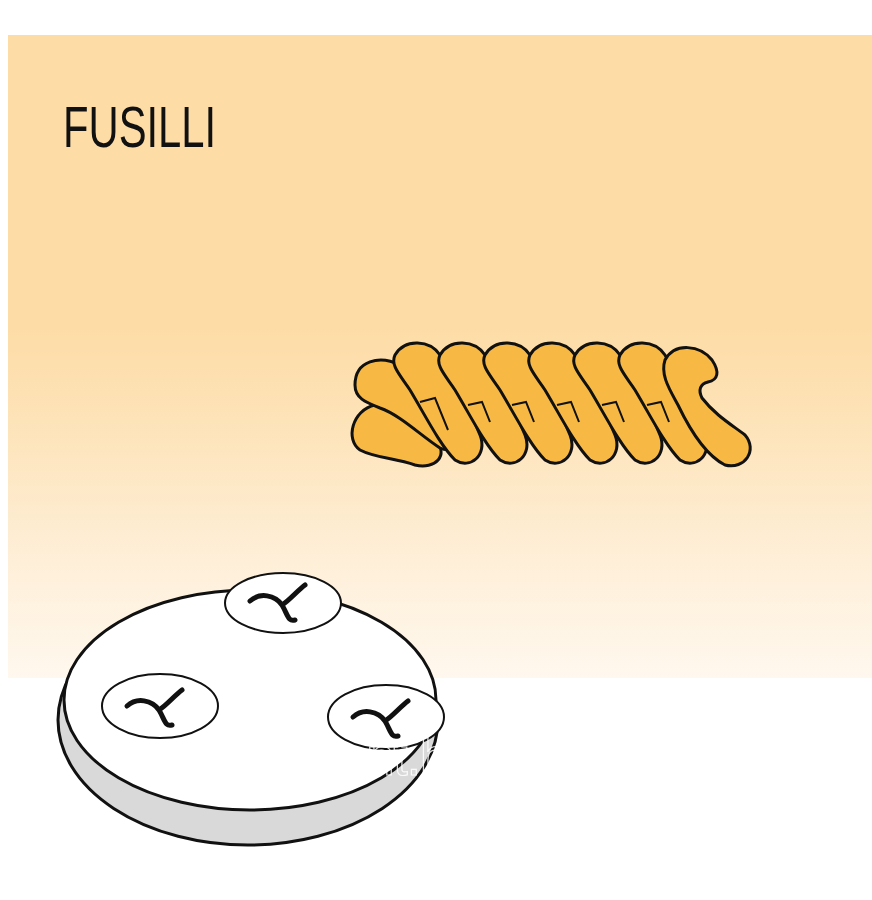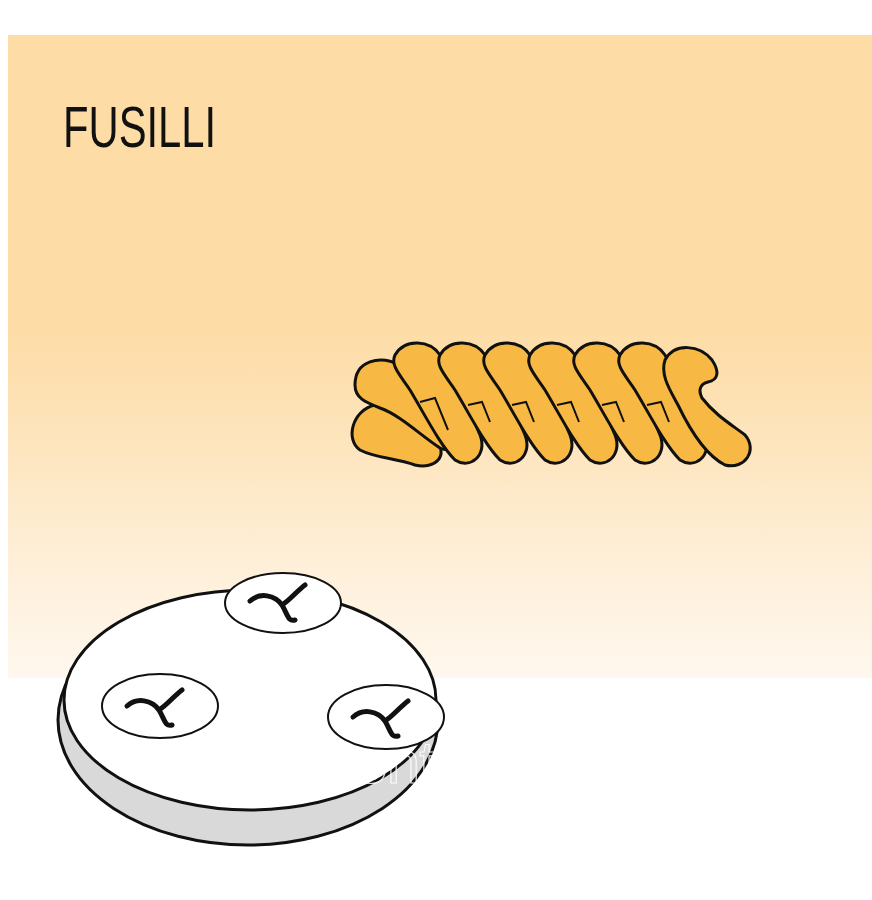--- a/index.html
+++ b/index.html
@@ -12,21 +12,21 @@
   .title {
     position: absolute; left: 55px; top: 58px;
     font-family: "Liberation Sans", sans-serif;
     font-size: 58px; font-weight: normal; color: #111;
     letter-spacing: 0px; transform: scaleX(0.72); transform-origin: left top;
   }
   .pasta { position: absolute; left: 340px; top: 330px; width: 430px; height: 150px; }
   .die { position: absolute; left: 50px; top: 560px; width: 420px; height: 300px; }
   .watermark {
     position: absolute; left: 255px; top: 728px;
-    font-family: "Liberation Sans", sans-serif; font-size: 60px;
+    font-family: "Liberation Sans", sans-serif; font-size: 51px;
     color: transparent; -webkit-text-stroke: 1.2px rgba(255,255,255,0.85);
     letter-spacing: -1px;
   }
 </style>
 </head>
 <body>
 
 <div class="panel">
   <div class="title">FUSILLI</div>
 </div>

